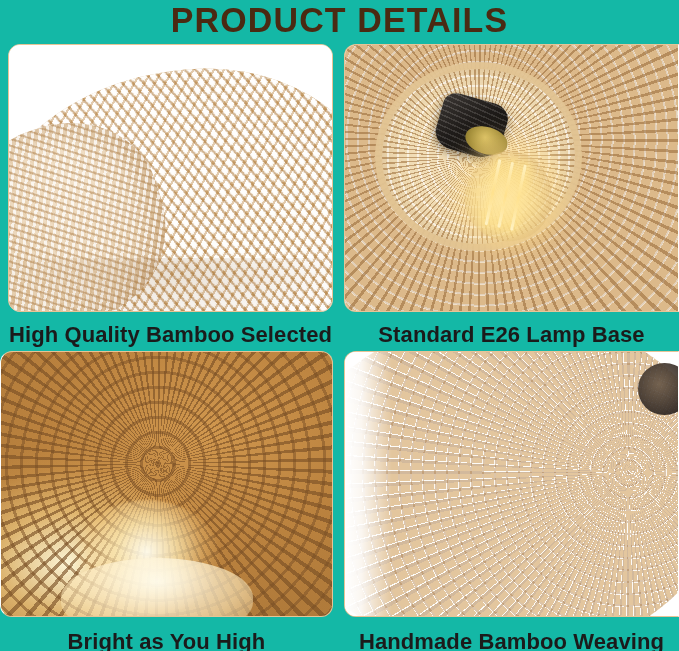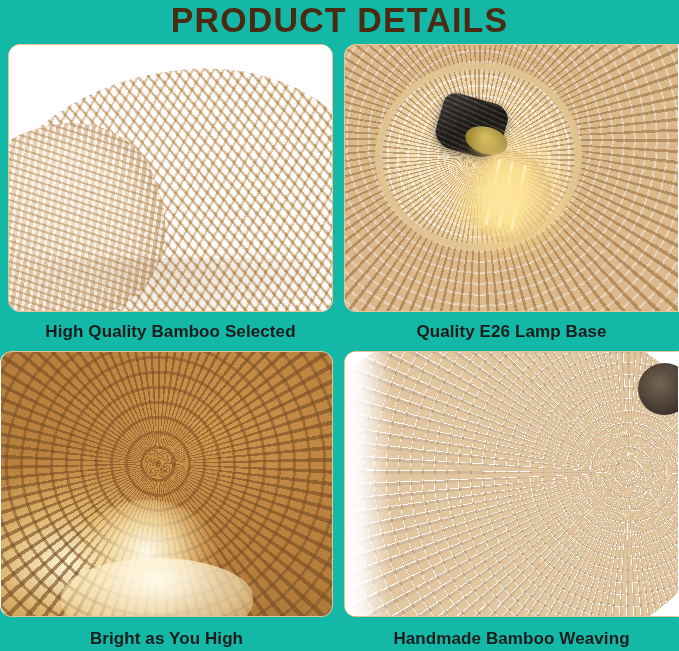--- a/index.html
+++ b/index.html
@@ -61,21 +61,21 @@
   #panel-2 { left: 344px; top: 44px;  width: 335px; height: 268px; border-right-color: transparent; border-top-right-radius: 0; border-bottom-right-radius: 0; }
   #panel-3 { left: 0px;   top: 351px; width: 333px; height: 266px; border-left-color: transparent; border-top-left-radius: 12px; }
   #panel-4 { left: 344px; top: 351px; width: 335px; height: 266px; border-right-color: transparent; border-top-right-radius: 0; border-bottom-right-radius: 0; }
 
   
   .caption {
     position: absolute;
     text-align: center;
     font-family: "Liberation Sans", sans-serif;
     font-weight: bold;
-    font-size: 17px;
+    font-size: 22px;
     color: #1b1b1b;
     white-space: nowrap;
     letter-spacing: 0.1px;
   }
   #caption-1 { left: 8px;   top: 322px; width: 325px; }
   #caption-2 { left: 344px; top: 322px; width: 335px; }
   #caption-3 { left: 0px;   top: 629px; width: 333px; }
   #caption-4 { left: 344px; top: 629px; width: 335px; }
 
   
@@ -326,21 +326,21 @@
       <div class="p2-socket"></div>
       <div class="p2-collar"></div>
       <div class="p2-bulb">
         <div class="p2-fil f1"></div>
         <div class="p2-fil f2"></div>
         <div class="p2-fil f3"></div>
       </div>
       <div class="p2-glow"></div>
     </div>
   </div>
-  <div class="caption" id="caption-2">Quality E26 Lamp Base</div>
+  <div class="caption" id="caption-2">Standard E26 Lamp Base</div>
 
   <div class="panel" id="panel-3">
     <div class="art">
       <div class="p3-bg"></div>
       <div class="p3-bg2"></div>
       <div class="p3-weave"></div>
       <div class="p3-hot"></div>
       <div class="p3-diffuser"></div>
     </div>
   </div>

